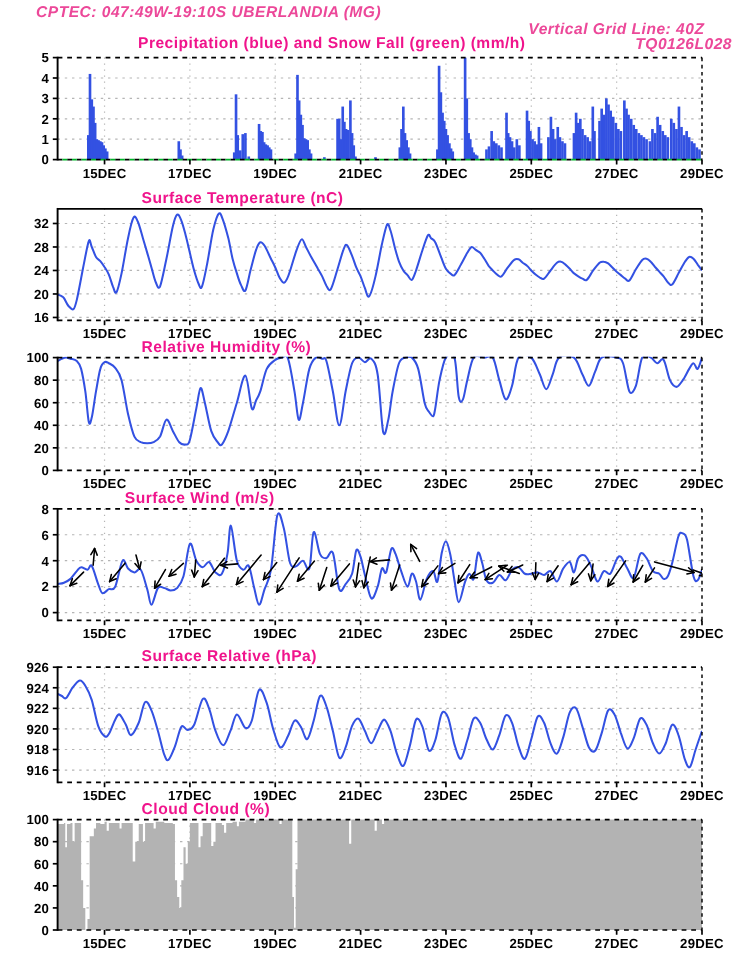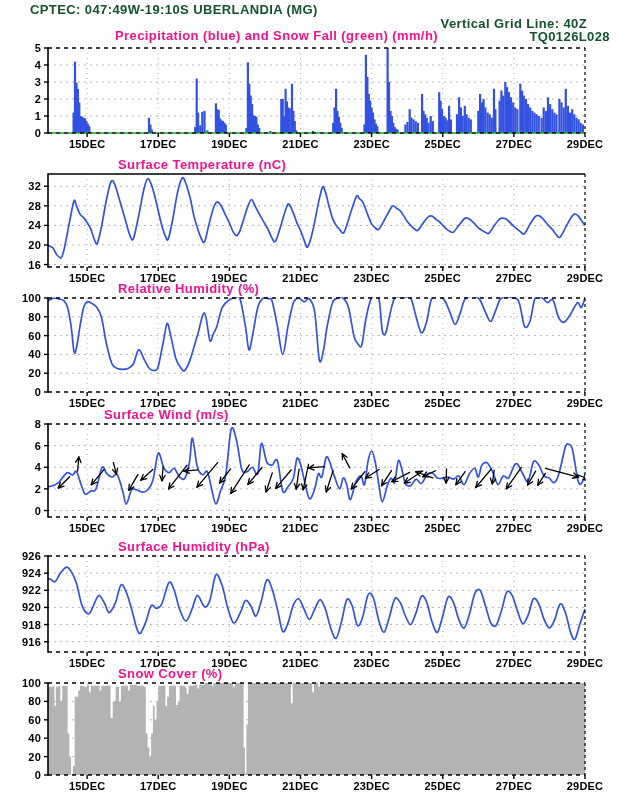--- a/index.html
+++ b/index.html
@@ -1,19 +1,19 @@
 <!DOCTYPE html>
 <html><head>
 <meta charset="utf-8">
 <style>
   html,body{margin:0;padding:0;background:#fff;}
   .page{position:relative;width:618px;height:800px;background:#fff;overflow:hidden;
         font-family:"Liberation Sans",sans-serif;}
   .hline{position:absolute;font:bold 13px "Liberation Sans",sans-serif;letter-spacing:.4px;white-space:nowrap;}
-  .orange{color:#14532d;}
+  .orange{color:#ec4899;font-style:italic;}
   .magenta{color:#f0148c;padding-left:48px;}
   .canvas{position:absolute;left:0;top:0;}
   svg text{font:bold 11px "Liberation Sans",sans-serif;fill:#000;letter-spacing:.2px;}
 </style>
 </head>
 <body>
 
 <div class="page">
 
   <svg class="canvas" width="618" height="800" viewBox="0 0 618 800">
@@ -662,15 +662,15 @@
     </svg>
 
   <div class="hline orange" style="left:30px;top:2px">CPTEC:   047:49W-19:10S  UBERLANDIA (MG)</div>
   <div class="hline orange" style="right:31px;top:16px">Vertical Grid Line: 40Z</div>
   <div class="hline orange" style="right:8px;top:29px">TQ0126L028</div>
 
   <div class="hline magenta" style="left:67px;top:28px">Precipitation (blue) and Snow Fall (green) (mm/h)</div>
   <div class="hline magenta" style="left:70px;top:157px">Surface Temperature (nC)</div>
   <div class="hline magenta" style="left:70px;top:281px">Relative Humidity (%)</div>
   <div class="hline magenta" style="left:56px;top:407px">Surface Wind (m/s)</div>
-  <div class="hline magenta" style="left:70px;top:539px">Surface Humidity (hPa)</div>
-  <div class="hline magenta" style="left:70px;top:666px">Snow Cover (%)</div>
+  <div class="hline magenta" style="left:70px;top:539px">Surface Relative (hPa)</div>
+  <div class="hline magenta" style="left:70px;top:666px">Cloud Cloud (%)</div>
 </div>
 
 </body></html>

